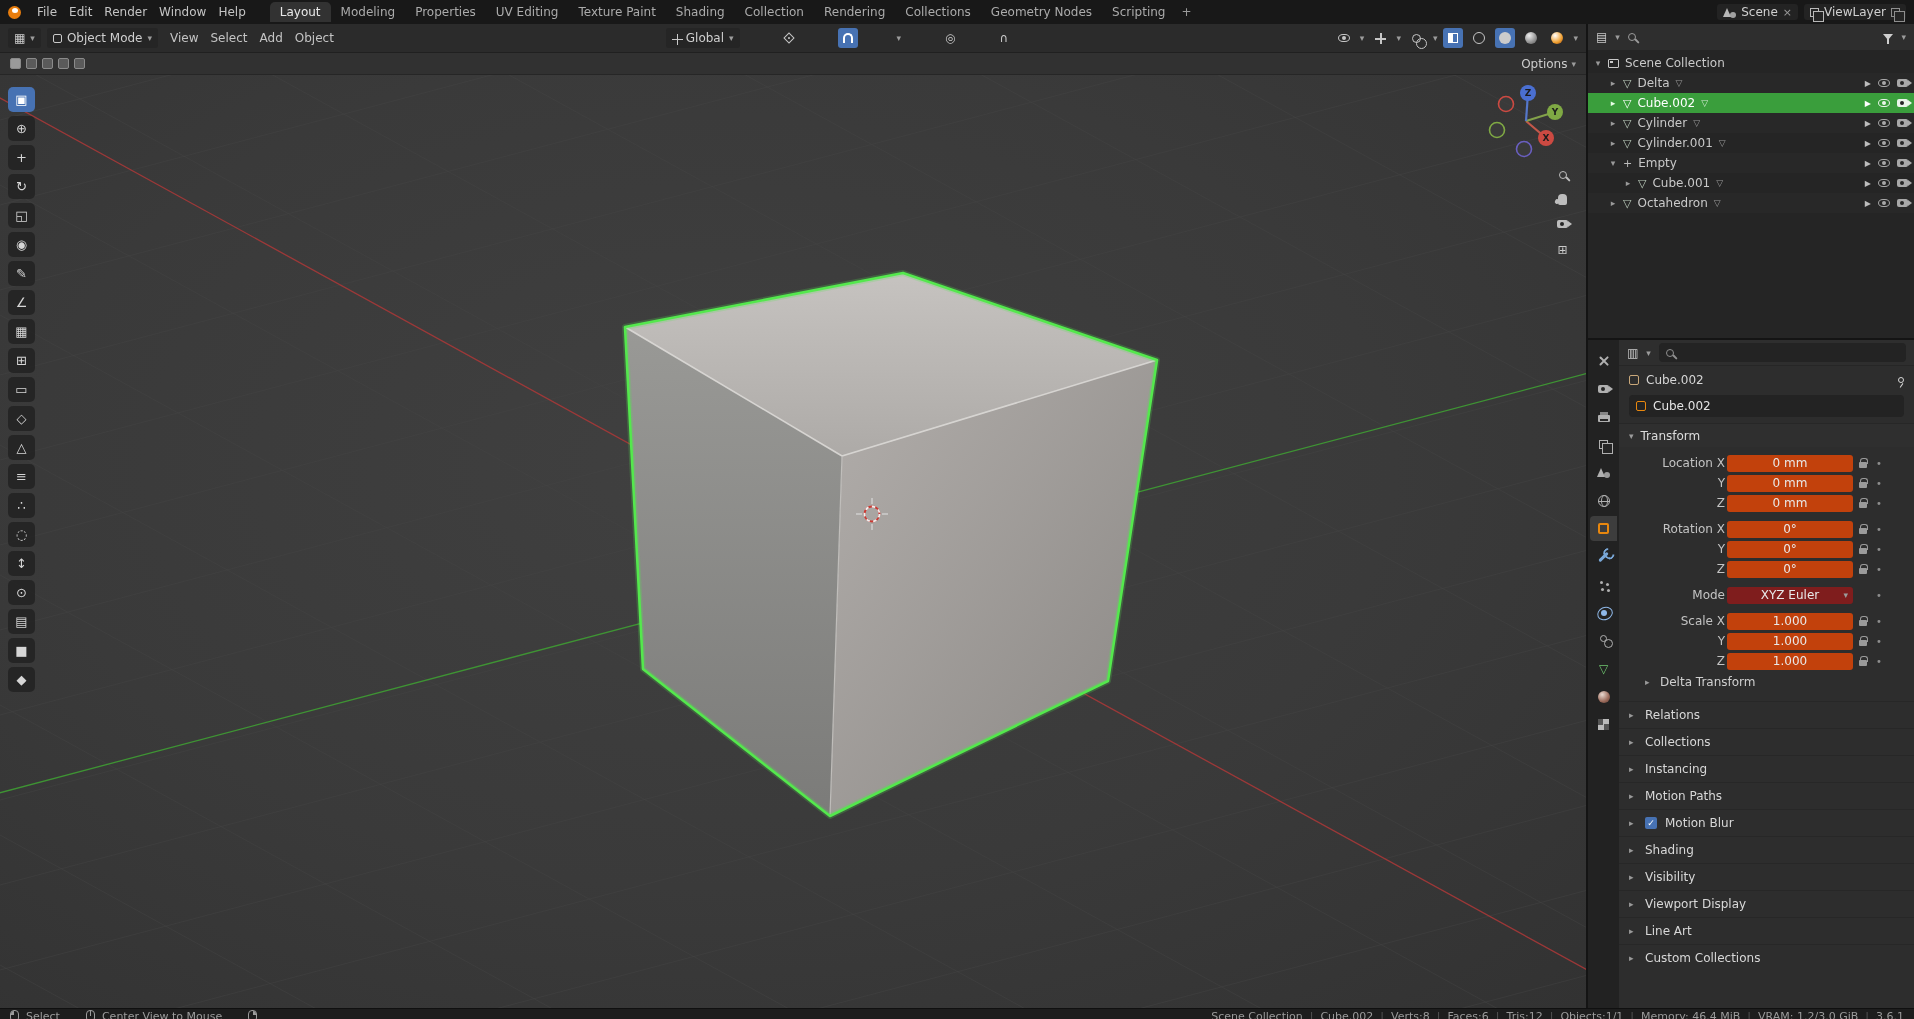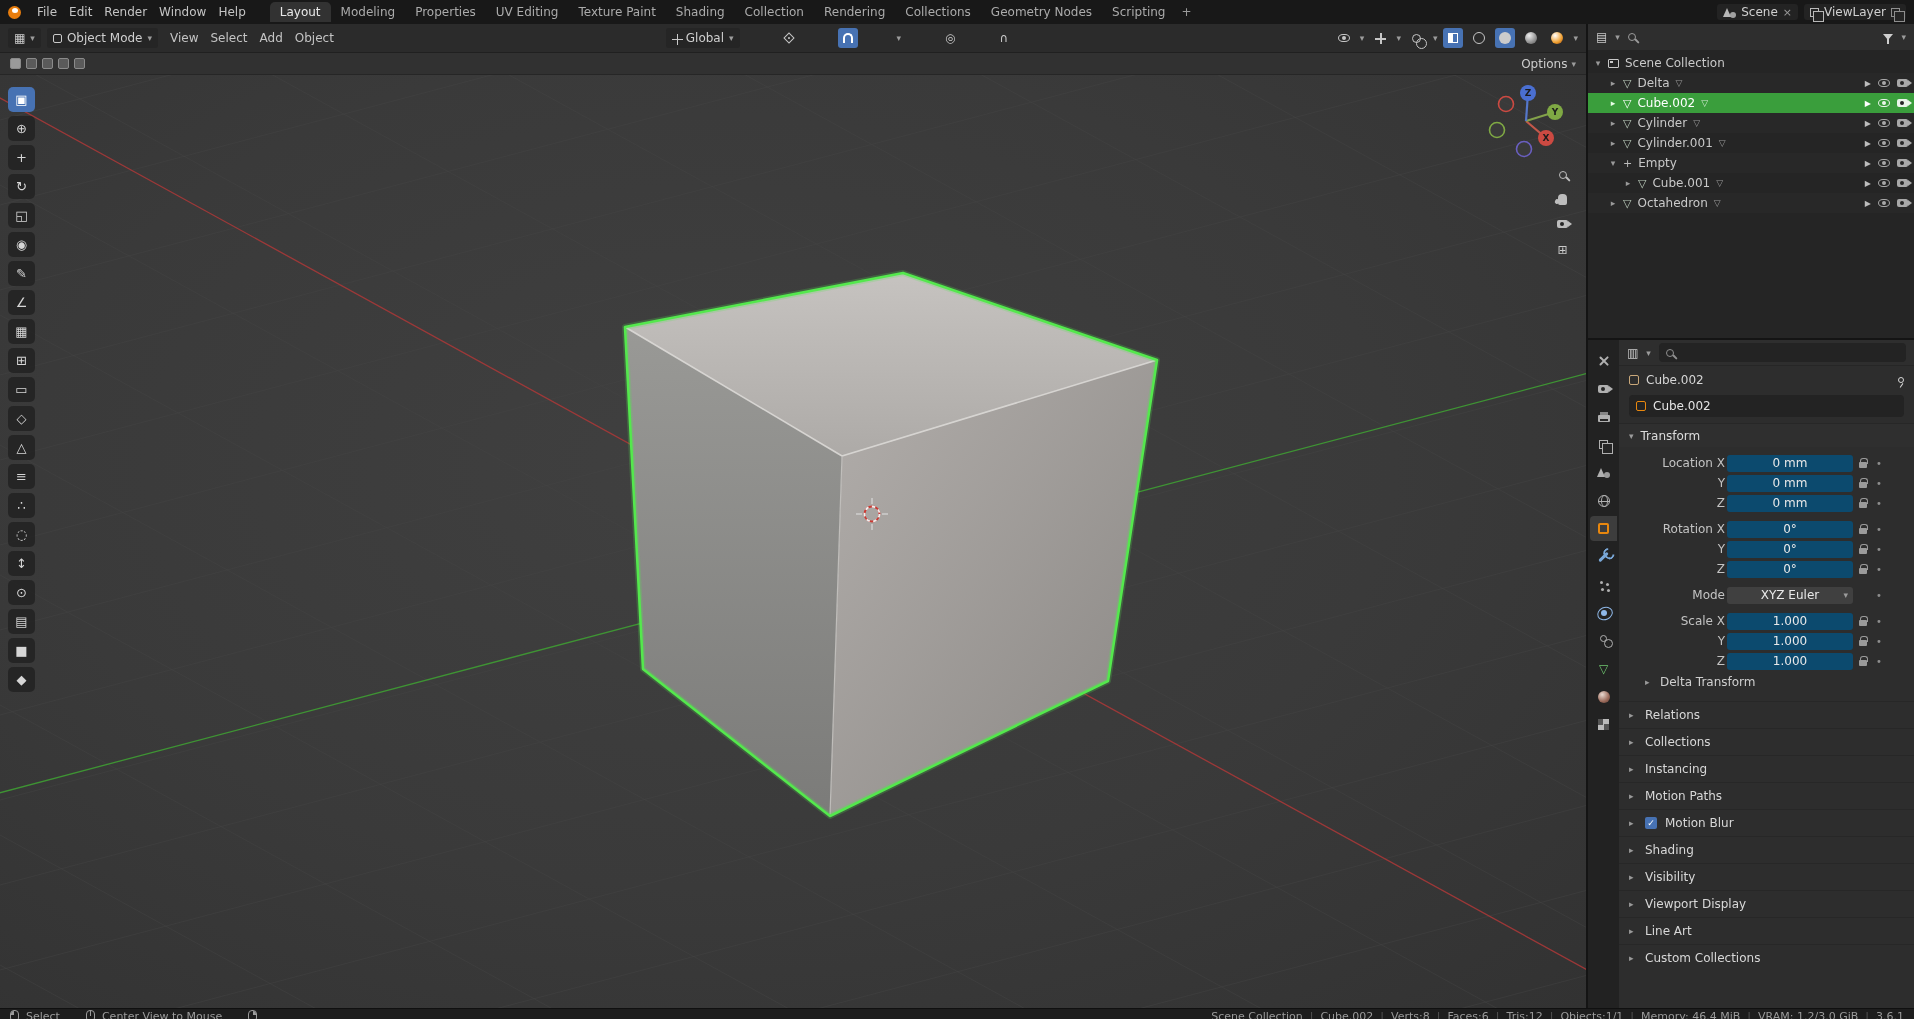--- a/index.html
+++ b/index.html
@@ -211,23 +211,23 @@
   #prop-name-row { padding:2px 10px 6px; display:flex; }
   #object-name-field { flex:1; display:flex; align-items:center; gap:7px; background:#232323;
                        border-radius:4px; height:22px; padding:0 7px; color:#e4e4e4; }
   .phead { height:24px; display:flex; align-items:center; gap:7px; padding:0 10px;
            background:#2f2f2f; color:#dcdcdc; border-top:1px solid #272727; }
   #transform-body { padding:6px 8px 8px; }
   .trow { display:grid; grid-template-columns:100px 126px 20px 12px; 
           align-items:center; height:20px; }
   .trow.gs { margin-top:6px; }
   .tlabel { text-align:right; color:#c3c3c3; padding-right:2px; white-space:nowrap; }
-  .tfield { background:#0c4a6e; border-radius:3px; height:17px; line-height:17px;
+  .tfield { background:#c2410c; border-radius:3px; height:17px; line-height:17px;
             text-align:center; color:#e8e8e8; }
-  .tfield.dropdown { background:#404040; display:flex; align-items:center;
+  .tfield.dropdown { background:#7f1d1d; display:flex; align-items:center;
                      justify-content:center; gap:6px; position:relative; }
   .tfield.dropdown .caret { position:absolute; right:5px; }
   .lockwrap { display:flex; justify-content:center; color:#9a9a9a; }
   .kdot { color:#8d8d8d; font-size:10px; text-align:center; }
   #delta-row { height:22px; display:flex; align-items:center; gap:7px; padding:0 18px;
                color:#cfcfcf; }
   .prow { height:27px; display:flex; align-items:center; gap:8px; padding:0 10px;
           border-top:1px solid #272727; color:#d8d8d8; background:#2d2d2d; }
   .pcaret { color:#9a9a9a; font-size:9px; width:8px; }
 

